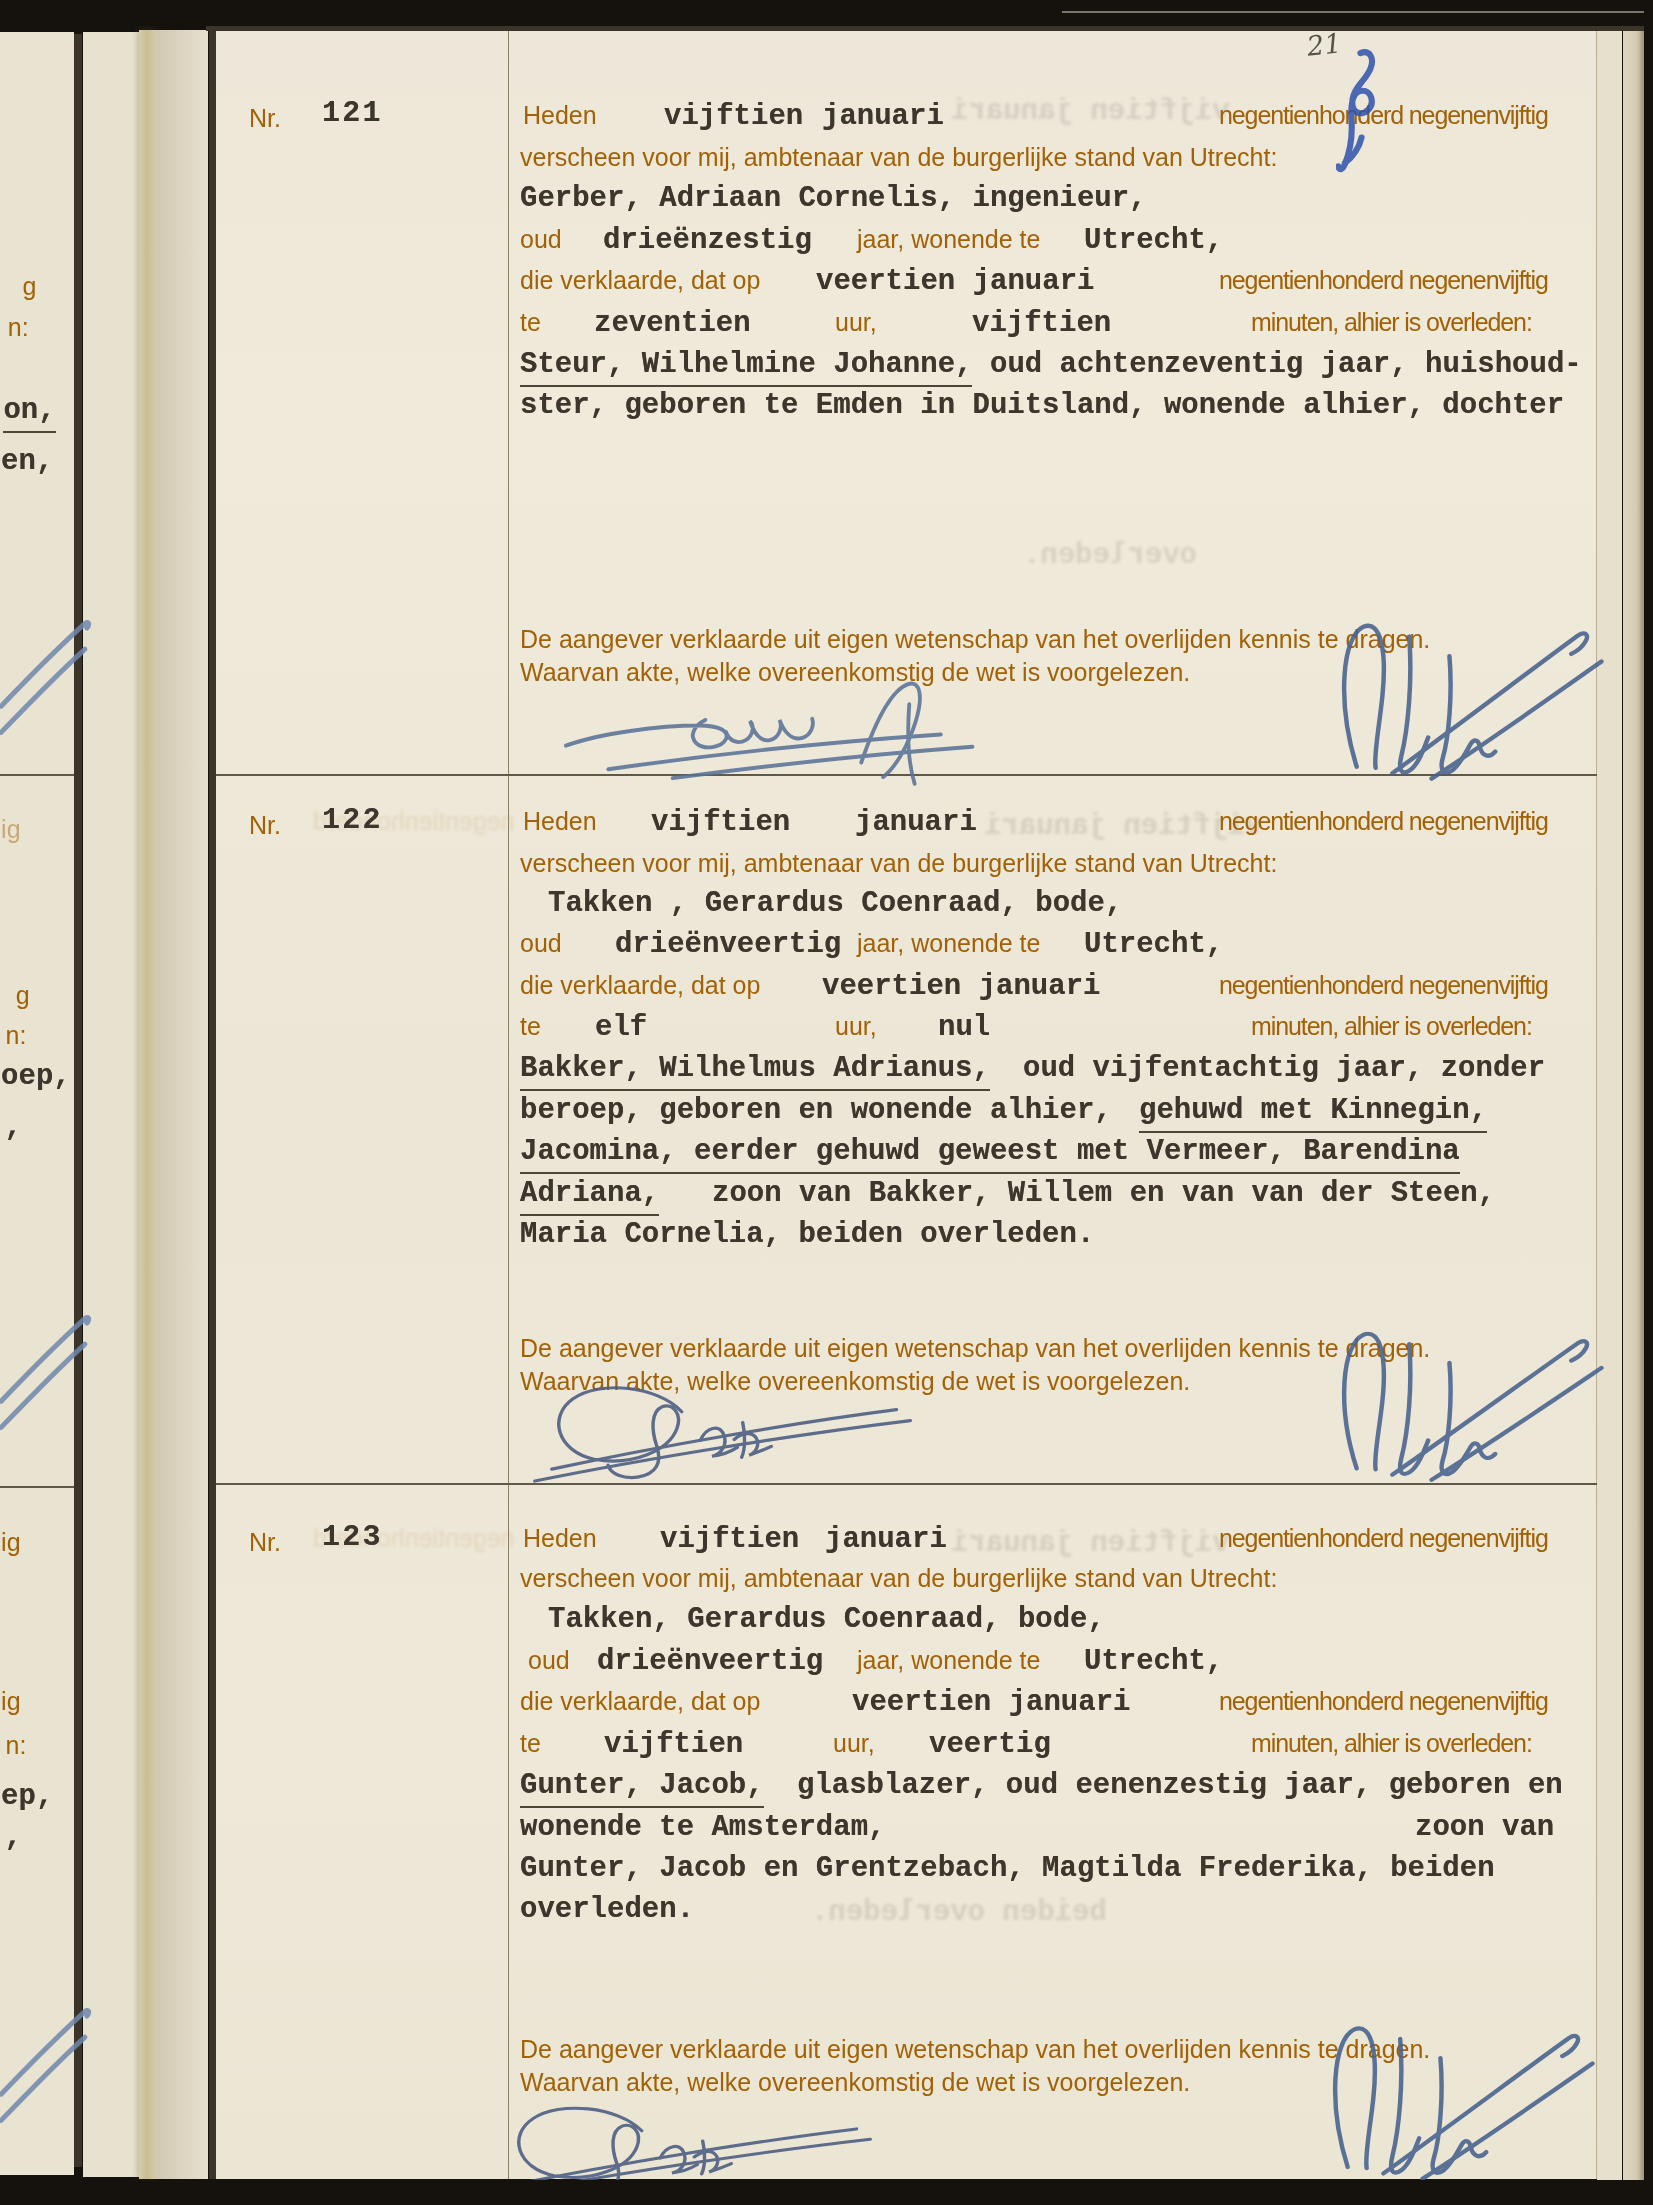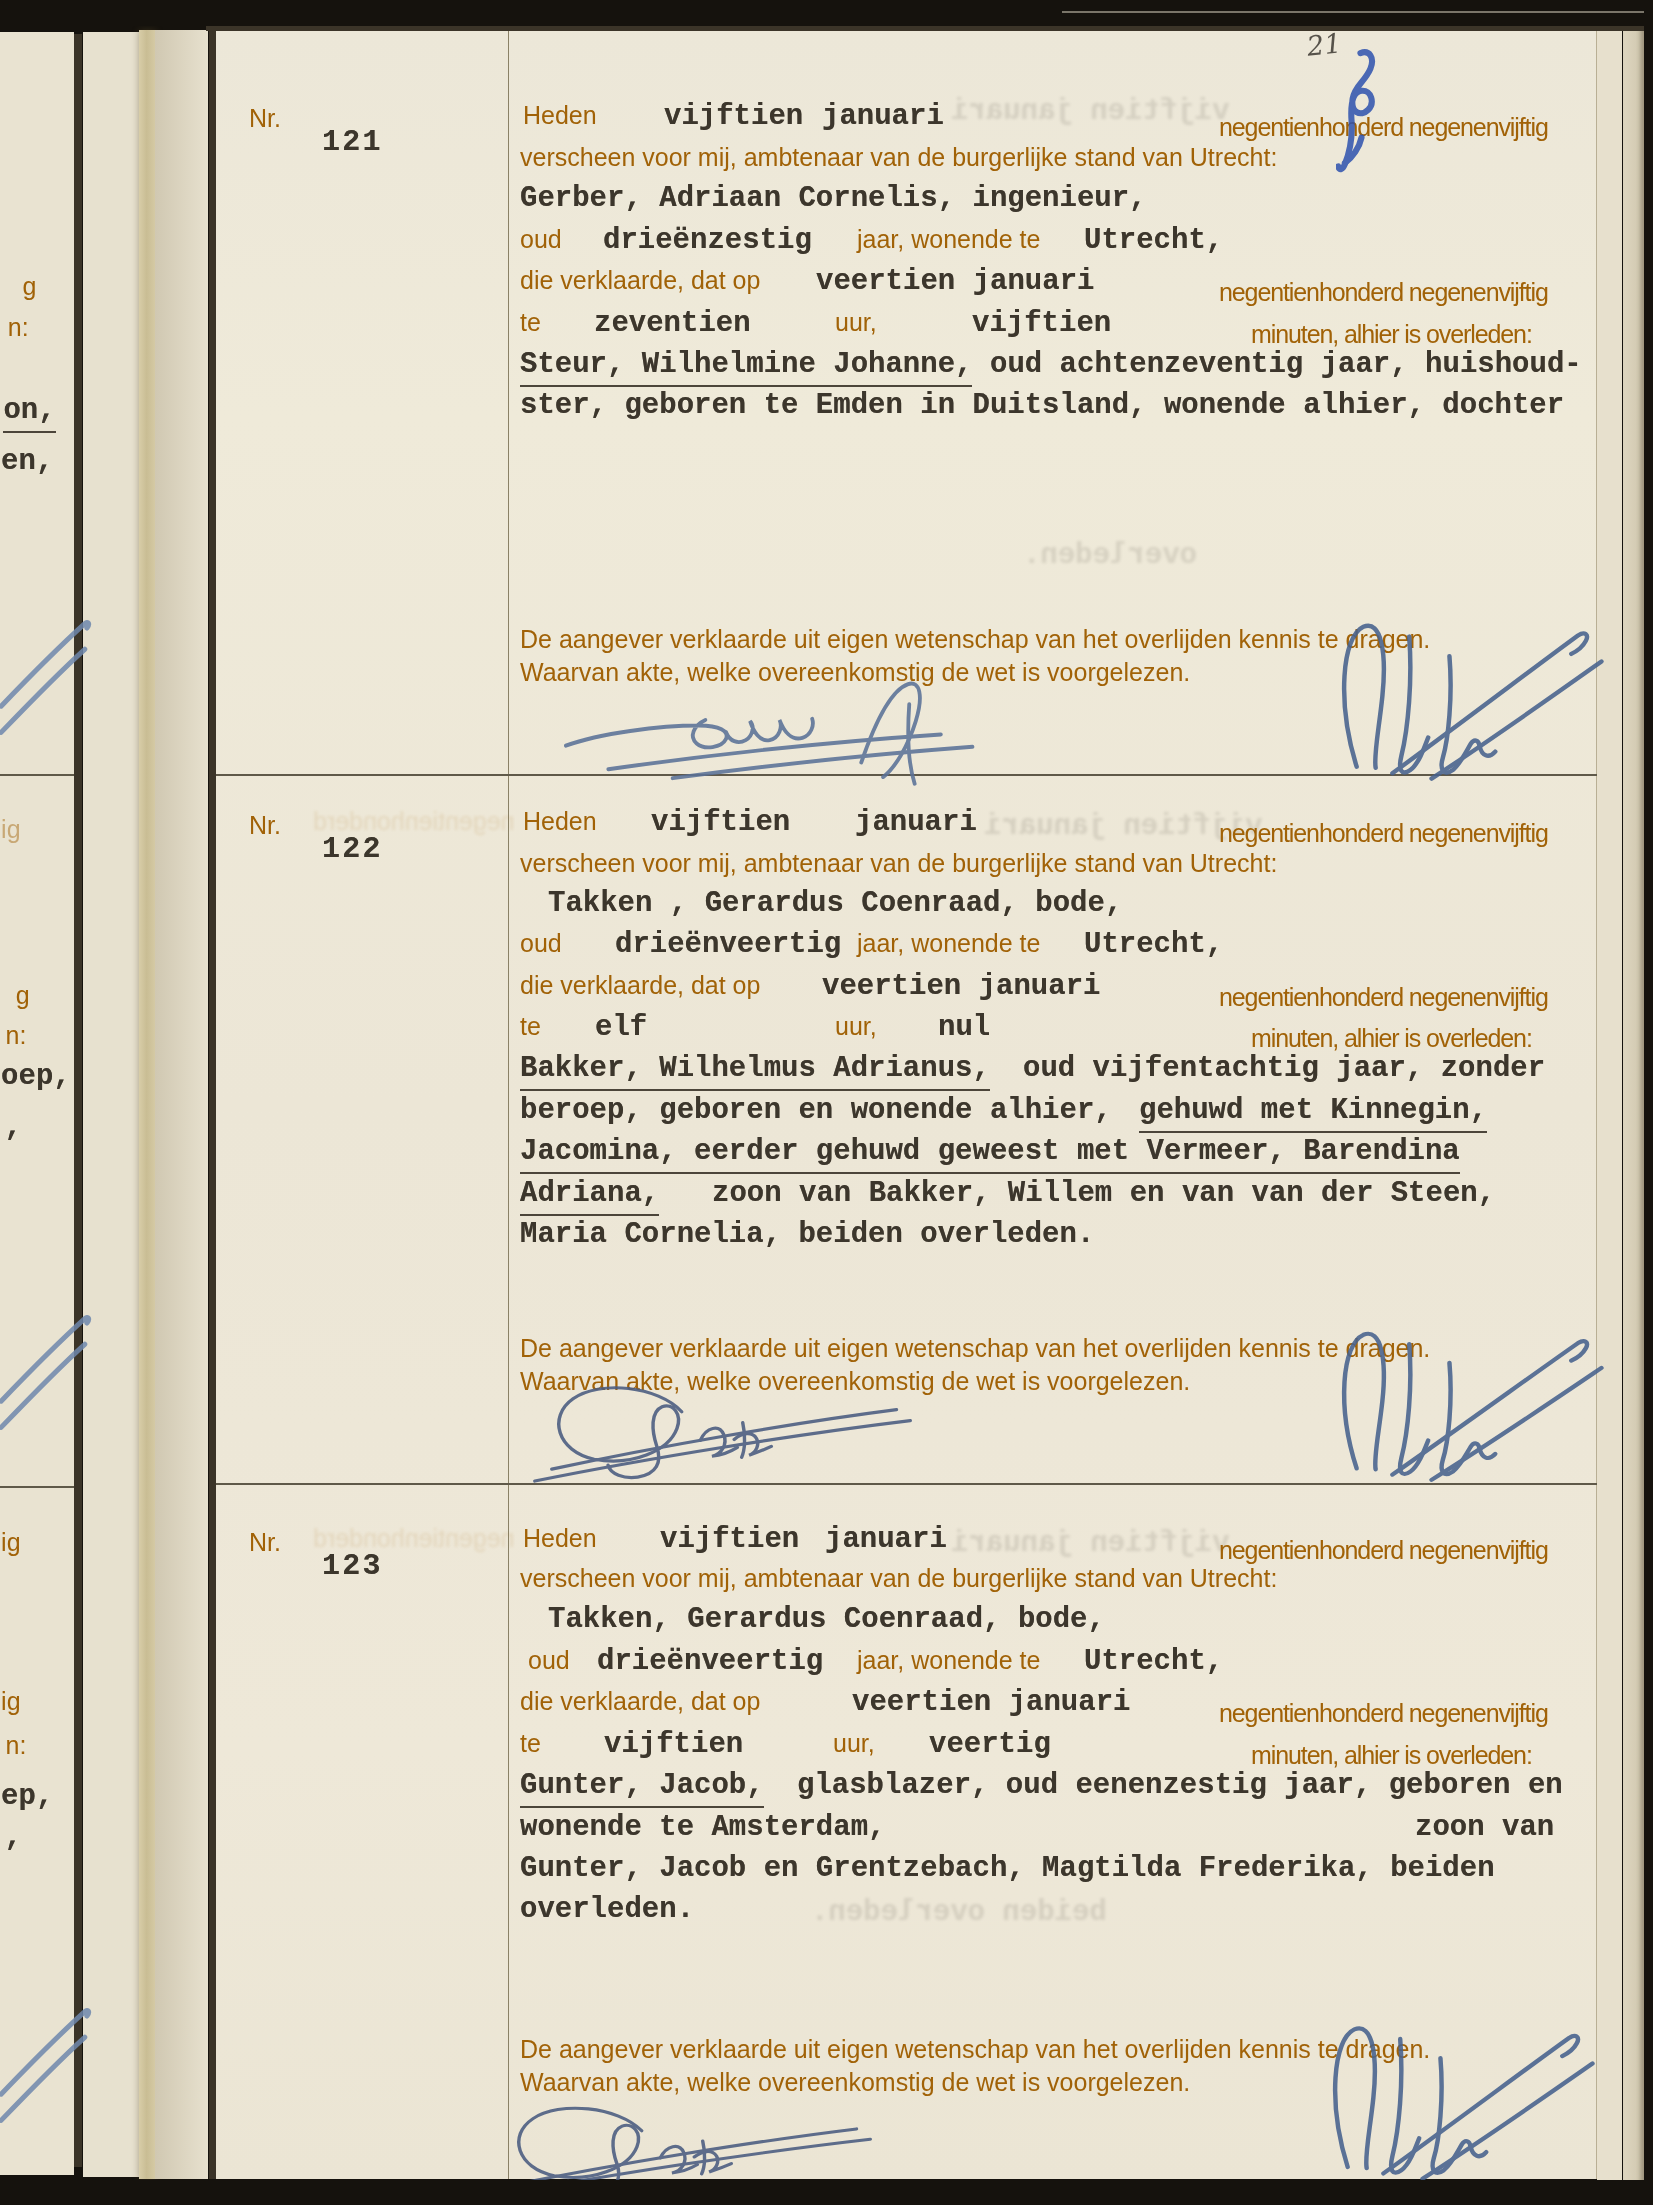--- a/index.html
+++ b/index.html
@@ -28,22 +28,22 @@
                background:linear-gradient(90deg,#ded6c0,#cfc6ad);box-shadow:inset -3.4px 0 4.5px rgba(60,50,30,.35);z-index:5;}
   .right-black{position:absolute;left:1644px;top:0;width:9.5px;height:100%;background:#15120d;z-index:50;}
   .sep{position:absolute;height:1.7px;background:#5f5949;z-index:6;}
   
   .printed{position:absolute;font-family:"Liberation Sans",sans-serif;font-size:25px;line-height:1.18;
            color:#a16207;white-space:pre;z-index:10;}
   .typed{position:absolute;font-family:"Liberation Mono","DejaVu Sans Mono",monospace;font-weight:700;
          font-size:29px;line-height:1.1;color:#3c362c;white-space:pre;
          text-shadow:0 0 0.6px rgba(60,54,44,.6);z-index:10;}
   .underl{border-bottom:2.8px solid rgba(62,55,44,.92);padding-bottom:3.9px;}
-  .tight{letter-spacing:-1.1px;margin-top:12px;}
-  .num{font-size:30px;letter-spacing:2.2px;margin-top:29px;}
+  .tight{letter-spacing:-1.1px;}
+  .num{font-size:30px;letter-spacing:2.2px;}
   .faint{opacity:.45;}
   .ghost{opacity:.13;filter:blur(1.4px);transform:scaleX(-1);z-index:8;}
   .pencil{position:absolute;font-family:"DejaVu Serif",serif;font-style:italic;font-size:27px;
           color:#56524a;transform:rotate(-6deg);z-index:30;}
   .sig{position:absolute;z-index:20;}
   .sig svg{display:block;overflow:visible;}
   .bluemark{position:absolute;z-index:30;}
 </style>
 </head>
 <body>

